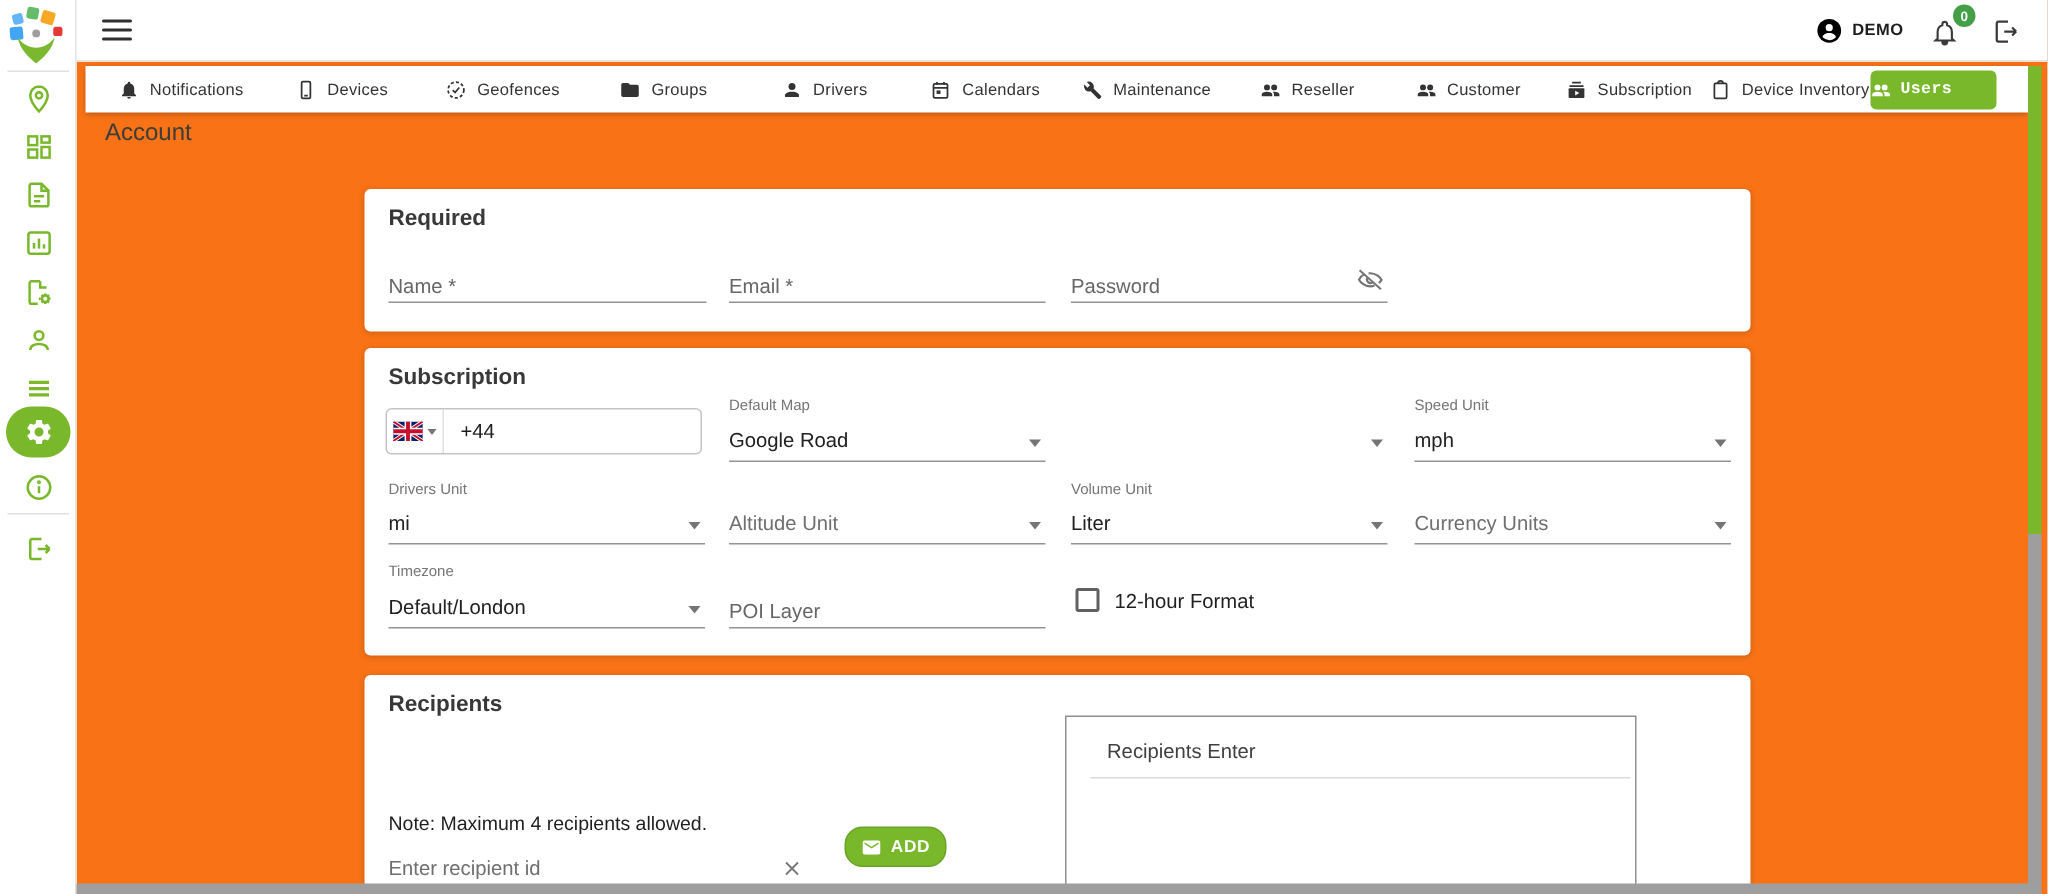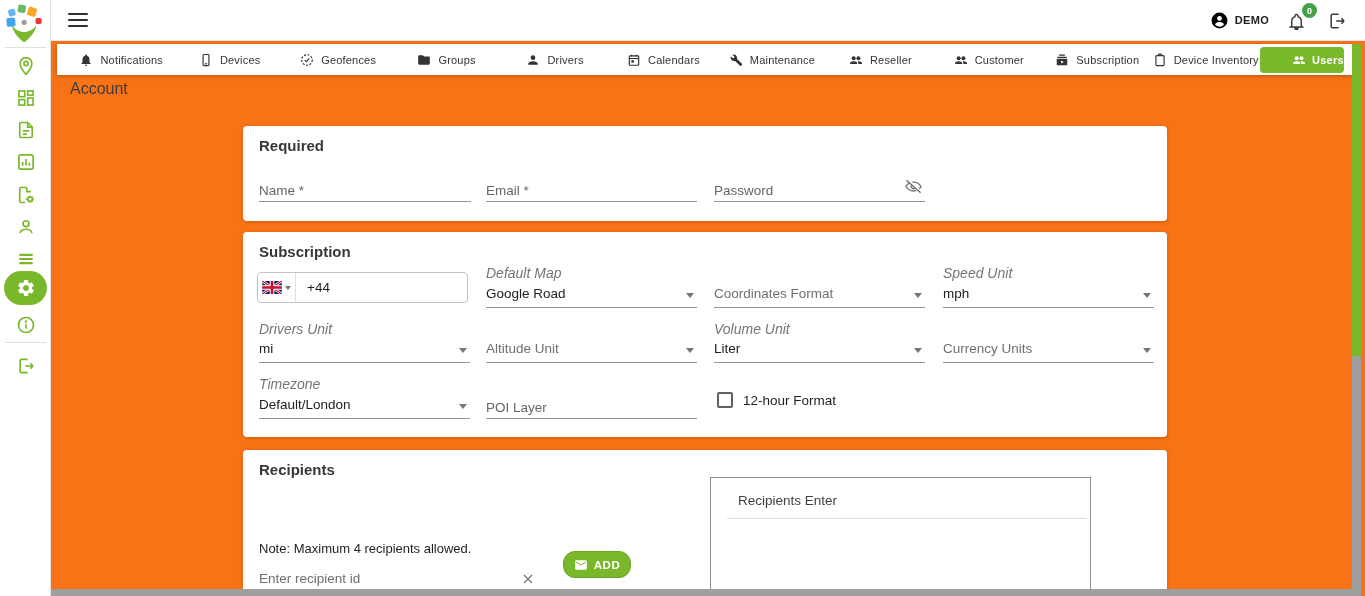--- a/index.html
+++ b/index.html
@@ -25,37 +25,37 @@
   .bell-wrap { position:absolute; right:52px; top:9px; width:26px; height:26px; cursor:pointer; }
   .badge { position:absolute; right:-4px; top:-6px; min-width:15px; height:15px; border-radius:8px; background:#43a047; color:#fff; font-size:9px; font-weight:bold; display:flex; align-items:center; justify-content:center; }
   .exit-btn { position:absolute; right:18px; top:11px; width:20px; height:20px; color:#3a3a3a; cursor:pointer; }
 
   
   .content { position:absolute; left:51px; top:41px; width:1314px; height:555px; background:#f97316; }
 
   .tabbar { position:absolute; left:6px; top:3px; width:1295px; height:31px; background:#fff; box-shadow:0 1px 4px rgba(0,0,0,.28); display:flex; align-items:center; padding:0 6px 0 10px; z-index:10; }
   .tab { flex:1 1 0; display:flex; align-items:center; justify-content:center; gap:7px; font-size:11px; color:#333; letter-spacing:.2px; cursor:pointer; white-space:nowrap; }
   .tab svg { width:14px; height:14px; flex:none; }
-  .tab-active { flex:none; width:84px; height:26px; margin-right:2px; background:#7ab82b; border-radius:4px; color:#fff; display:flex; align-items:center; justify-content:flex-end; gap:6px; font-size:11px; font-weight:bold; letter-spacing:.3px; cursor:pointer; }
+  .tab-active { flex:none; width:84px; height:26px; margin-right:15px; background:#7ab82b; border-radius:4px; color:#fff; display:flex; align-items:center; justify-content:flex-start; gap:6px; font-size:11px; font-weight:bold; letter-spacing:.3px; cursor:pointer;font-family:Liberation Mono, monospace; }
   .tab-active svg { width:14px; height:14px; }
 
   .page-title { position:absolute; left:19px; top:39px; font-size:16px; font-weight:500; color:#3c3c3c; }
 
   .card { position:absolute; left:192px; width:924px; background:#fff; border-radius:4px; box-shadow:0 1px 4px rgba(0,0,0,.18); }
   .card-title { position:absolute; left:16px; top:11px; font-size:15px; font-weight:600; color:#383838; }
 
   
   .ufield { position:absolute; height:23px; border-bottom:1px solid #949494; }
   .ufield input { width:100%; height:100%; border:none; outline:none; background:transparent; font-family:inherit; font-size:13.5px; color:#333; }
   .ufield input::placeholder { color:#666; opacity:1; }
   .eye { position:absolute; right:2px; top:-2px; width:19px; height:19px; color:#757575; cursor:pointer; }
 
   
   .sel { position:absolute; width:211px; cursor:pointer; }
-  .flabel { position:absolute; left:0; top:0; font-size:14px; color:#757575;font-style:italic; }
+  .flabel { position:absolute; left:0; top:0; font-size:10px; color:#757575; }
   .fvalue { position:absolute; left:0; right:0; bottom:0; height:28px; border-bottom:1px solid #949494; font-size:13.5px; color:#212121; display:flex; align-items:center; }
   .fvalue.ph { color:#6f6f6f; }
   .caret { position:absolute; right:3px; bottom:10px; width:0; height:0; border-left:4.5px solid transparent; border-right:4.5px solid transparent; border-top:5px solid #757575; }
 
   
   .phone { position:absolute; left:14px; top:40px; width:211px; height:31px; border:1px solid #c4c4c4; border-radius:4px; background:#fff; display:flex; align-items:center; }
   .flagbtn { width:38px; height:100%; display:flex; align-items:center; justify-content:center; gap:3px; border-right:1px solid #e0e0e0; cursor:pointer; }
   .flagbtn svg { width:20px; height:13px; }
   .fcaret { width:0; height:0; border-left:3.5px solid transparent; border-right:3.5px solid transparent; border-top:4px solid #757575; }
   .phone input { flex:1; min-width:0; border:none; outline:none; background:transparent; font-family:inherit; font-size:13.5px; color:#1d1d1d; padding-left:11px; }
@@ -332,21 +332,20 @@
         </span>
         <input value="+44" style="">
       </div>
 
       <div class="sel" style="left:243px;top:33px;height:43px">
         <span class="flabel">Default Map</span>
         <span class="fvalue">Google Road</span>
         <span class="caret"></span>
       </div>
       <div class="sel" style="left:471px;top:33px;height:43px">
-        <span class="fvalue ph">Coordinates Format</span>
         <span class="caret"></span>
       </div>
       <div class="sel" style="left:700px;top:33px;height:43px">
         <span class="flabel">Speed Unit</span>
         <span class="fvalue">mph</span>
         <span class="caret"></span>
       </div>
 
       <div class="sel" style="left:16px;top:89px;height:42px">
         <span class="flabel">Drivers Unit</span>

